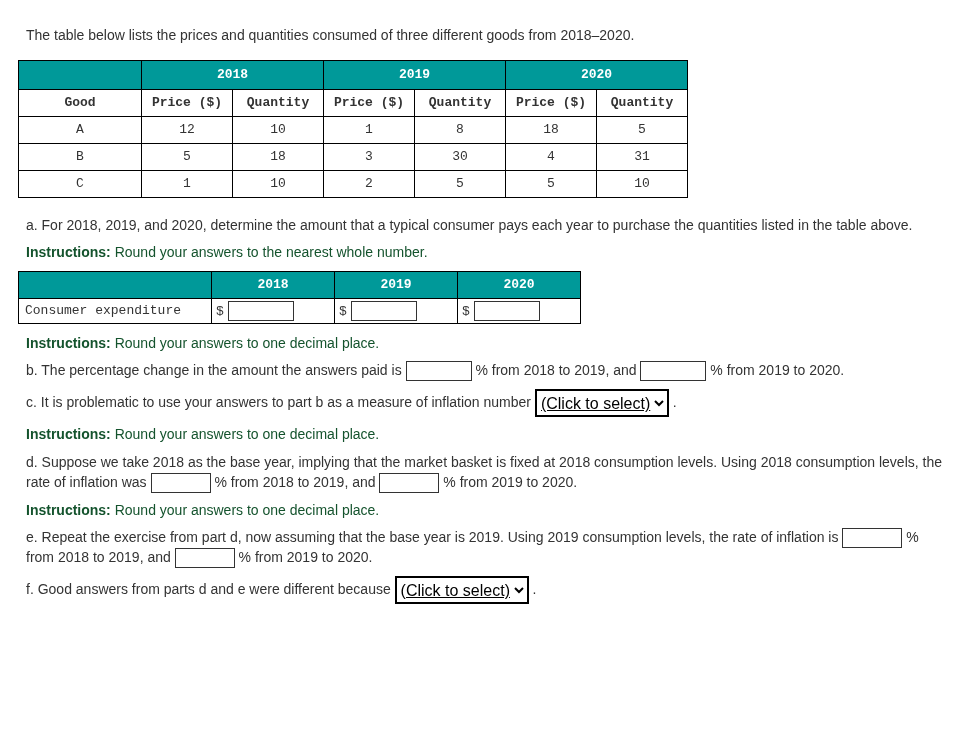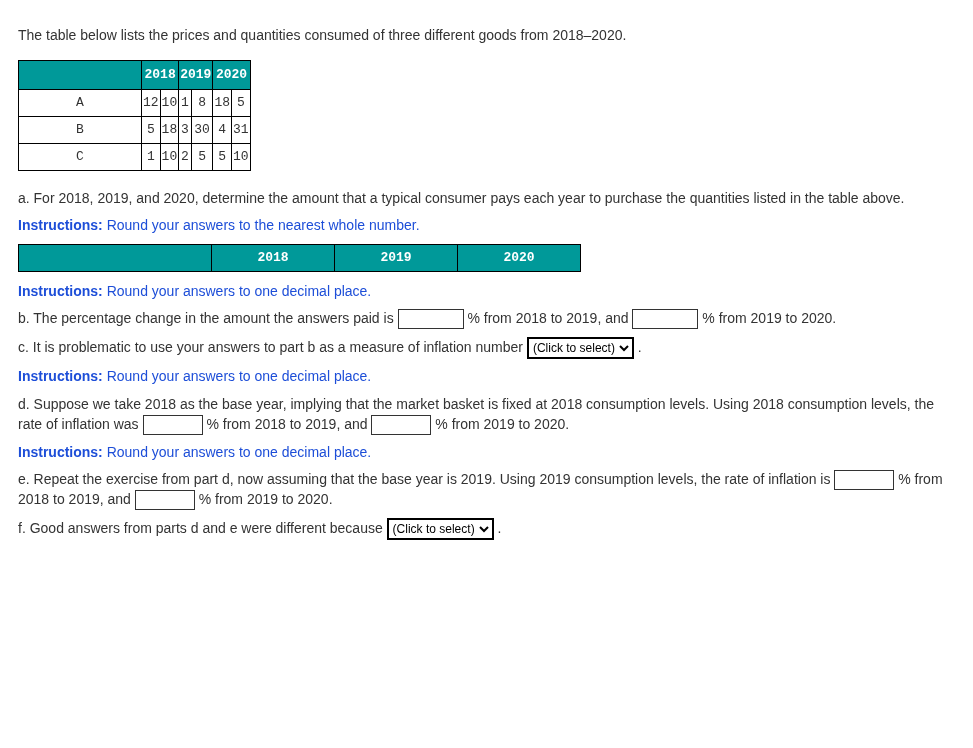--- a/index.html
+++ b/index.html
@@ -4,21 +4,21 @@
 <style>
   body {
     font-family: Arial, Helvetica, sans-serif;
     font-size: 14px;
     color: #333;
     margin: 0;
     padding: 18px;
     width: 973px;
     box-sizing: border-box;
   }
-  p { margin: 8px 0; line-height: 1.4; }
+  p { margin: 8px 8px; line-height: 1.4; }
   .intro { margin-bottom: 14px; }
 
   table.goods {
     border-collapse: collapse;
     margin-bottom: 18px;
   }
   table.goods th, table.goods td {
     border: 1px solid #000;
     text-align: center;
     vertical-align: middle;
@@ -68,43 +68,53 @@
 
   input.txt {
     border: 1px solid #333;
     height: 16px;
     width: 60px;
     font-size: 12px;
     vertical-align: baseline;
   }
   input.txt.sm { width: 54px; }
 
-  .blue { color: #1d4ed8; }
+  .blue { color: #14532d; }
   .instr { font-weight: bold; }
 
   select.sel {
     border: 2px solid #000;
-    font-size: 12px;
-    height: 22px;
+    font-size: 16px;
+    height: 28px;
     vertical-align: middle;
     background: #fff;
+    text-decoration: underline;
   }
 </style>
 </head>
 <body>
 
 <p class="intro">The table below lists the prices and quantities consumed of three different goods from 2018–2020.</p>
 
 <table class="goods">
   <tbody>
       <tr class="year-row">
     <th class="col-good"></th>
     <th colspan="2">2018</th>
     <th colspan="2">2019</th>
     <th colspan="2">2020</th>
+  </tr>
+  <tr class="head-row">
+    <th class="col-good">Good</th>
+    <th class="col-pq">Price ($)</th>
+    <th class="col-pq">Quantity</th>
+    <th class="col-pq">Price ($)</th>
+    <th class="col-pq">Quantity</th>
+    <th class="col-pq">Price ($)</th>
+    <th class="col-pq">Quantity</th>
   </tr>
   <tr>
     <td>A</td>
     <td>12</td>
     <td>10</td>
     <td>1</td>
     <td>8</td>
     <td>18</td>
     <td>5</td>
   </tr>
@@ -136,20 +146,26 @@
 </p>
 
 <table class="expend">
   <tbody>
       <tr>
     <th class="col-label"></th>
     <th class="col-val">2018</th>
     <th class="col-val">2019</th>
     <th class="col-val">2020</th>
   </tr>
+  <tr>
+    <td class="col-label">Consumer expenditure</td>
+    <td class="dollar-cell"><span>$</span><input class="txt" type="text" style=""></td>
+    <td class="dollar-cell"><span>$</span><input class="txt" type="text" style=""></td>
+    <td class="dollar-cell"><span>$</span><input class="txt" type="text" style=""></td>
+  </tr>
 </tbody>
   </table>
 
 <p class="blue">
   <span class="instr">Instructions:</span><span> Round your answers to one decimal place.</span>
 </p>
 
 <p>
   <span>b. The percentage change in the amount the answers paid is </span><input class="txt" type="text" style=""><span> % from 2018 to 2019, and </span><input class="txt" type="text" style=""><span> % from 2019 to 2020.</span>
 </p>

